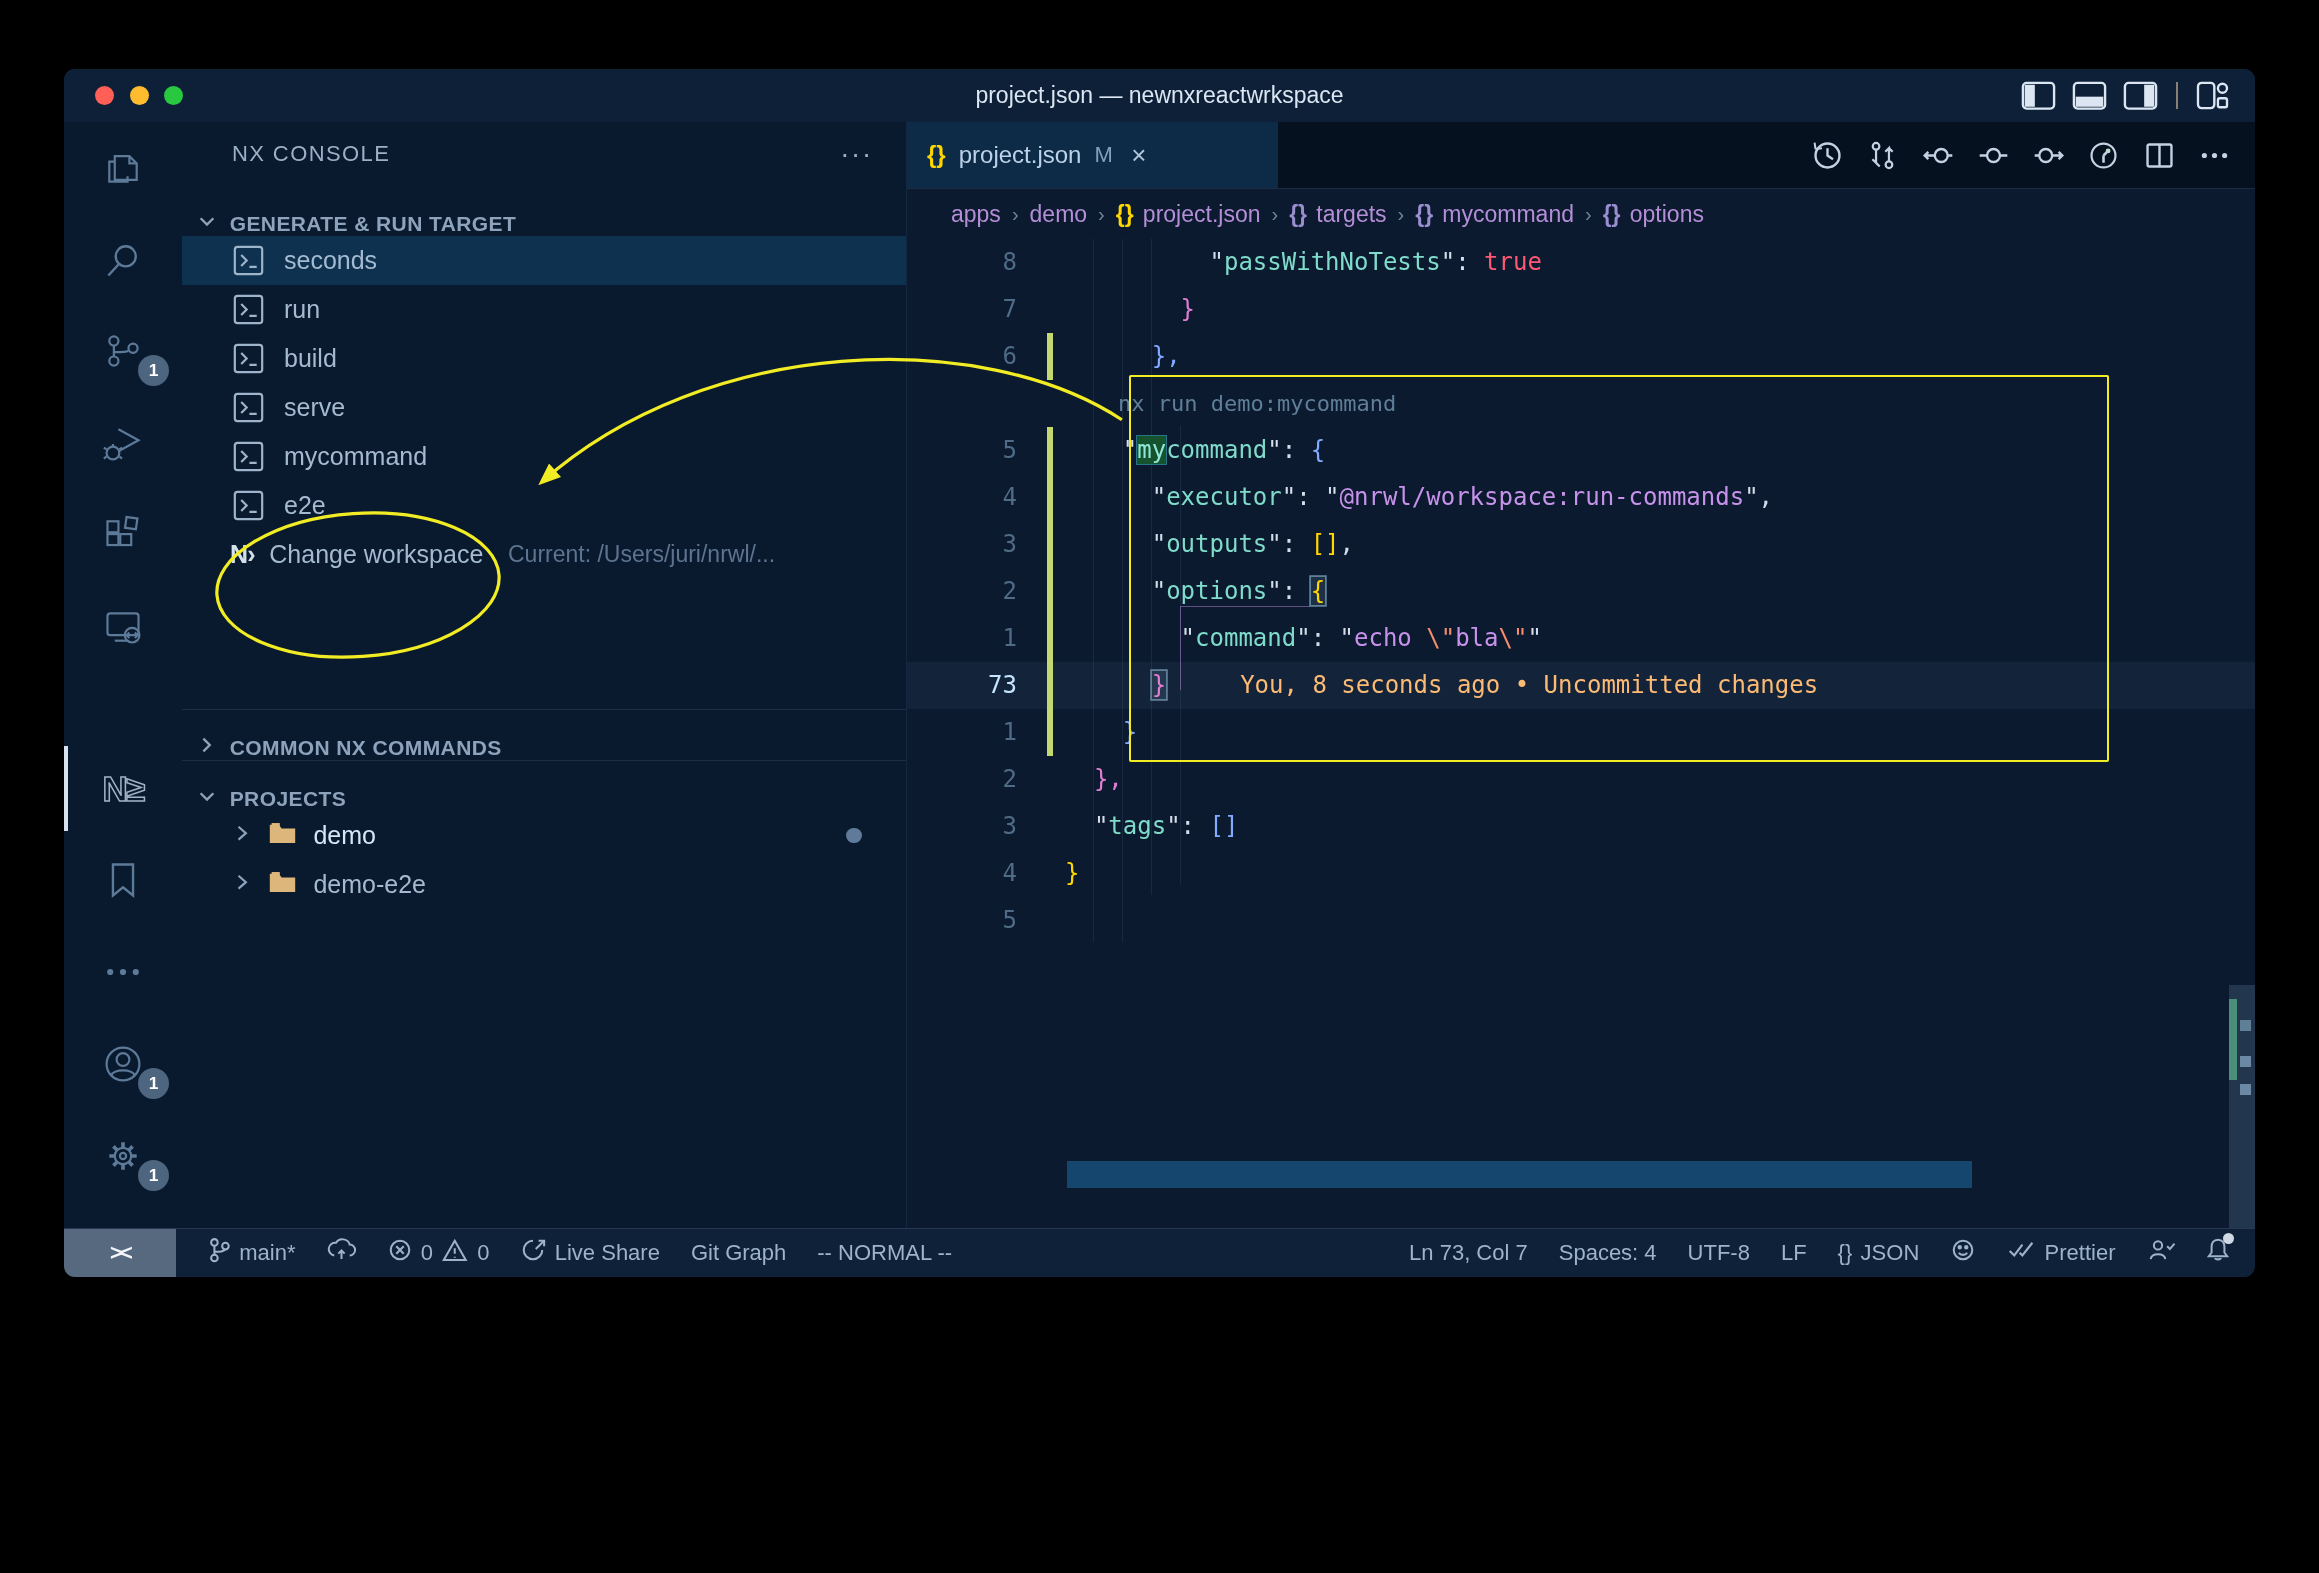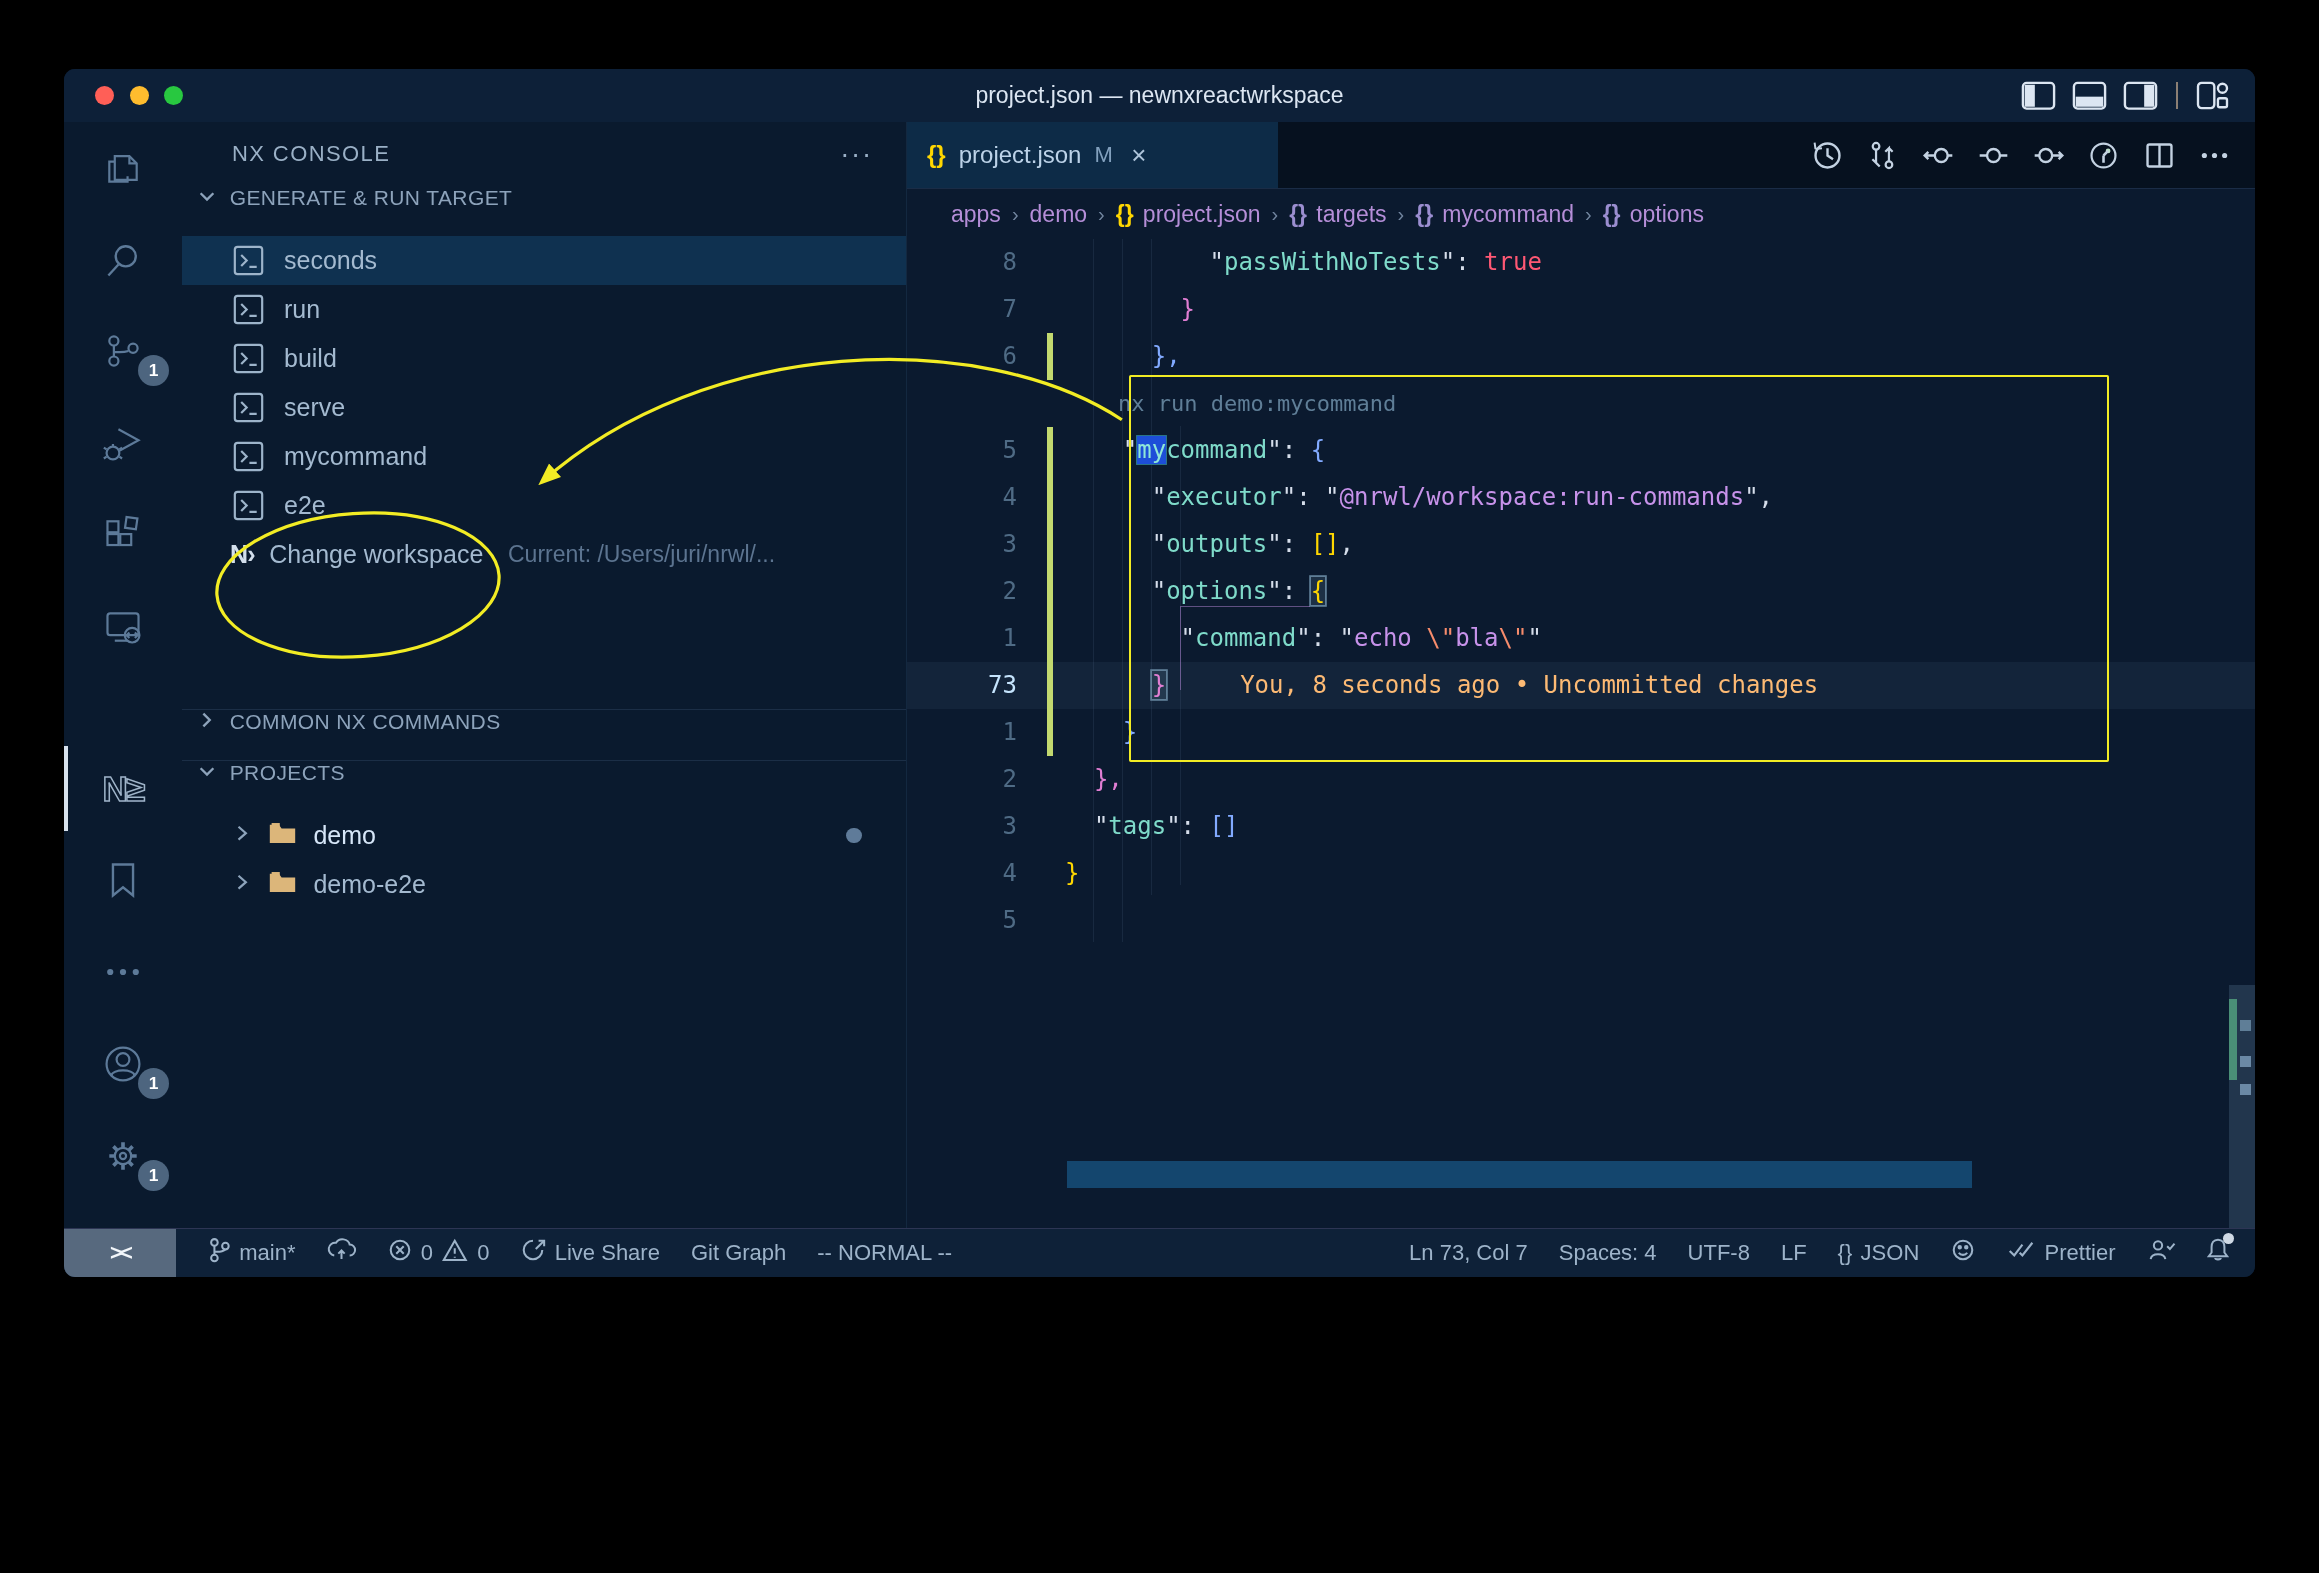--- a/index.html
+++ b/index.html
@@ -25,22 +25,22 @@
   .ab-cell.nx:before{content:"";position:absolute;left:0;top:3.7px;bottom:3.7px;width:3.7px;background:#d8e2ee;}
   .ab-bottom{margin-top:auto;}
   .badge{position:absolute;right:13px;bottom:11px;min-width:31px;height:31px;border-radius:15.6px;background:#4d657f;
     color:#fff;font-size:17.4px;font-weight:bold;display:flex;align-items:center;justify-content:center;}
   .nx-logo-text{font-size:35px;font-weight:bold;letter-spacing:-1.8px;color:transparent;-webkit-text-stroke:1.5px #9fb4c9;}
   
   .sidebar{width:724px;background:#0a1a2e;flex:0 0 auto;display:flex;flex-direction:column;font-size:25px;color:#a4bad0;}
   .sb-header{height:64px;display:flex;align-items:center;padding:0 33px 0 50px;flex:0 0 auto;}
   .sb-title{font-size:22px;letter-spacing:1.4px;color:#9ab0c6;}
   .sb-menu{margin-left:auto;font-size:27.5px;color:#9ab0c6;letter-spacing:1.8px;}
-  .section-hdr{height:50px;display:flex;align-items:flex-start;gap:13px;padding-left:14.7px;
-    font-size:21px;font-weight:normal;color:#8da3bb;letter-spacing:0.4px;flex:0 0 auto;}
+  .section-hdr{height:50px;display:flex;align-items:flex-end;gap:13px;padding-left:14.7px;
+    font-size:21px;font-weight:bold;color:#8da3bb;letter-spacing:0.4px;flex:0 0 auto;}
   .section-hdr.bordered{border-top:1.8px solid rgba(90,120,160,.22);}
   .chev{color:#8da3bb}
   .side-item{height:49px;display:flex;align-items:center;gap:20px;padding-left:51px;flex:0 0 auto;cursor:default;}
   .side-item.selected{background:#0f3150;}
   .term-ico{flex:0 0 auto;display:flex}
   .cw-ico{font-weight:bold;font-size:25px;color:#d3dfec;letter-spacing:-0.9px;}
   .cw-desc{color:#5c7490;font-size:23px;margin-left:10px;white-space:nowrap;overflow:hidden;}
   .spacer140{height:130px;flex:0 0 auto;}
   .proj-row{height:49px;display:flex;align-items:center;gap:16.5px;padding-left:51px;position:relative;flex:0 0 auto;}
   .proj-row .pchev{color:#8da3bb;font-size:22px;}
@@ -66,21 +66,21 @@
   .code-row{position:relative;height:47px;line-height:47px;white-space:pre;}
   .code-row.current{background:rgba(99,124,153,.10);}
   .gut{position:absolute;left:0;top:0;width:110px;text-align:right;color:#4f6b85;}
   .code-row.current .gut{color:#c5e4fd;}
   .modbar{position:absolute;left:140px;top:0;width:6.4px;height:47px;background:#c3d96f;}
   .cline{margin-left:158px;}
   .lens{color:#5f7e97;font-size:22px;}
   .blame{color:#fdba74;margin-left:74px;}
   .tk-pun{color:#d6deeb}.tk-key{color:#7fdbca}.tk-str{color:#c792ea}.tk-esc{color:#f78c6c}
   .tk-bool{color:#ff5874}.tk-bblue{color:#82aaff}.tk-bpink{color:#e17ed3}.tk-bgold{color:#ffd700}
-  .tk-sel{color:#8fe7d8;background:#1d4ed8;box-shadow:0 0 0 0.9px #2e7f92;}
+  .tk-sel{color:#8fe7d8;background:#14532d;box-shadow:0 0 0 0.9px #2e7f92;}
   .tk-match{background:rgba(95,126,151,.22);box-shadow:0 0 0 1.8px #5f7e97;}
   .iguide{position:absolute;top:0;width:0.9px;background:rgba(94,124,154,.16);}
   .bracket-guide{position:absolute;border-left:1.8px solid rgba(199,146,234,.45);border-top:1.8px solid rgba(199,146,234,.45);}
   .focus-box{position:absolute;border:2.8px solid #f2ec24;border-radius:1.8px;pointer-events:none;}
   .hscroll{position:absolute;height:27.5px;background:#14466e;}
   .vscroll{position:absolute;right:0;width:26px;background:rgba(101,134,167,.26);}
   .ov-mark{position:absolute;}
   
   .statusbar{height:48px;background:#0e2138;border-top:0.9px solid rgba(120,100,150,.30);display:flex;align-items:center;
     color:#9db3c9;font-size:22px;flex:0 0 auto;}

